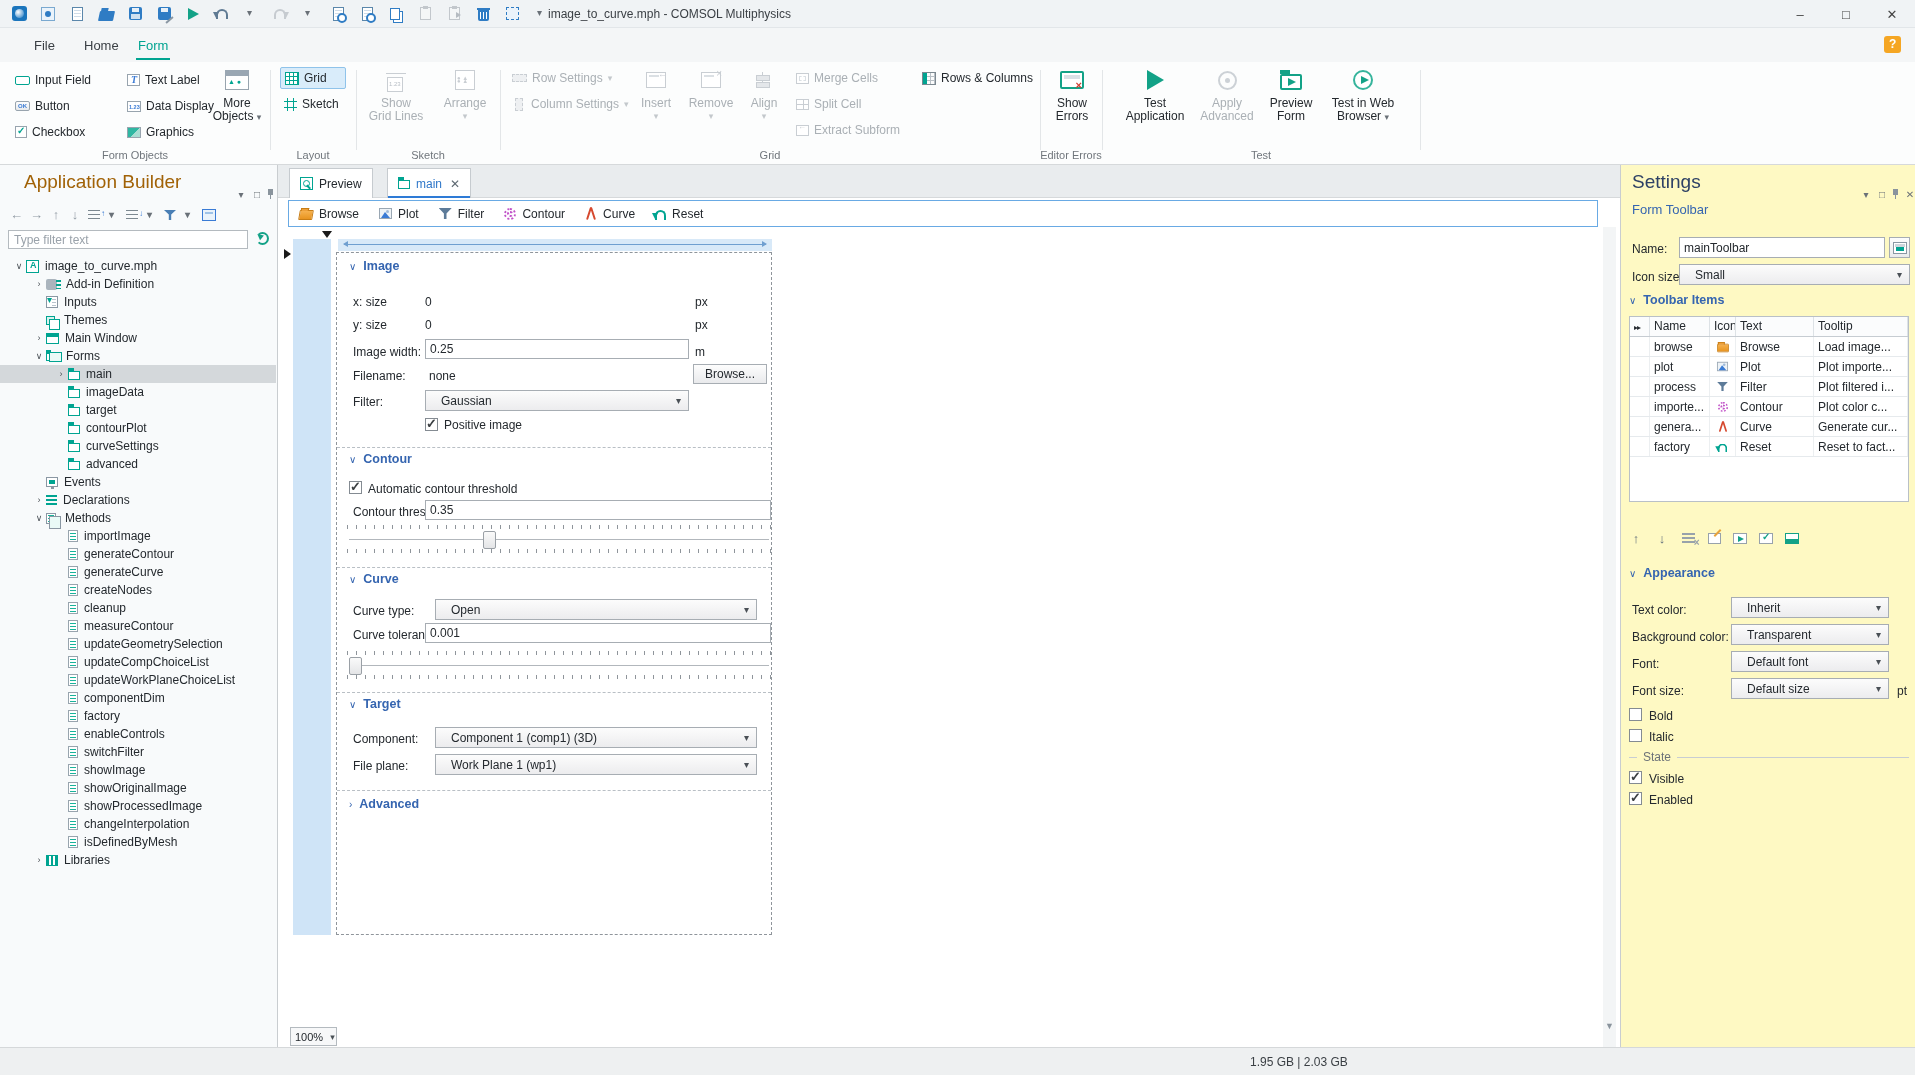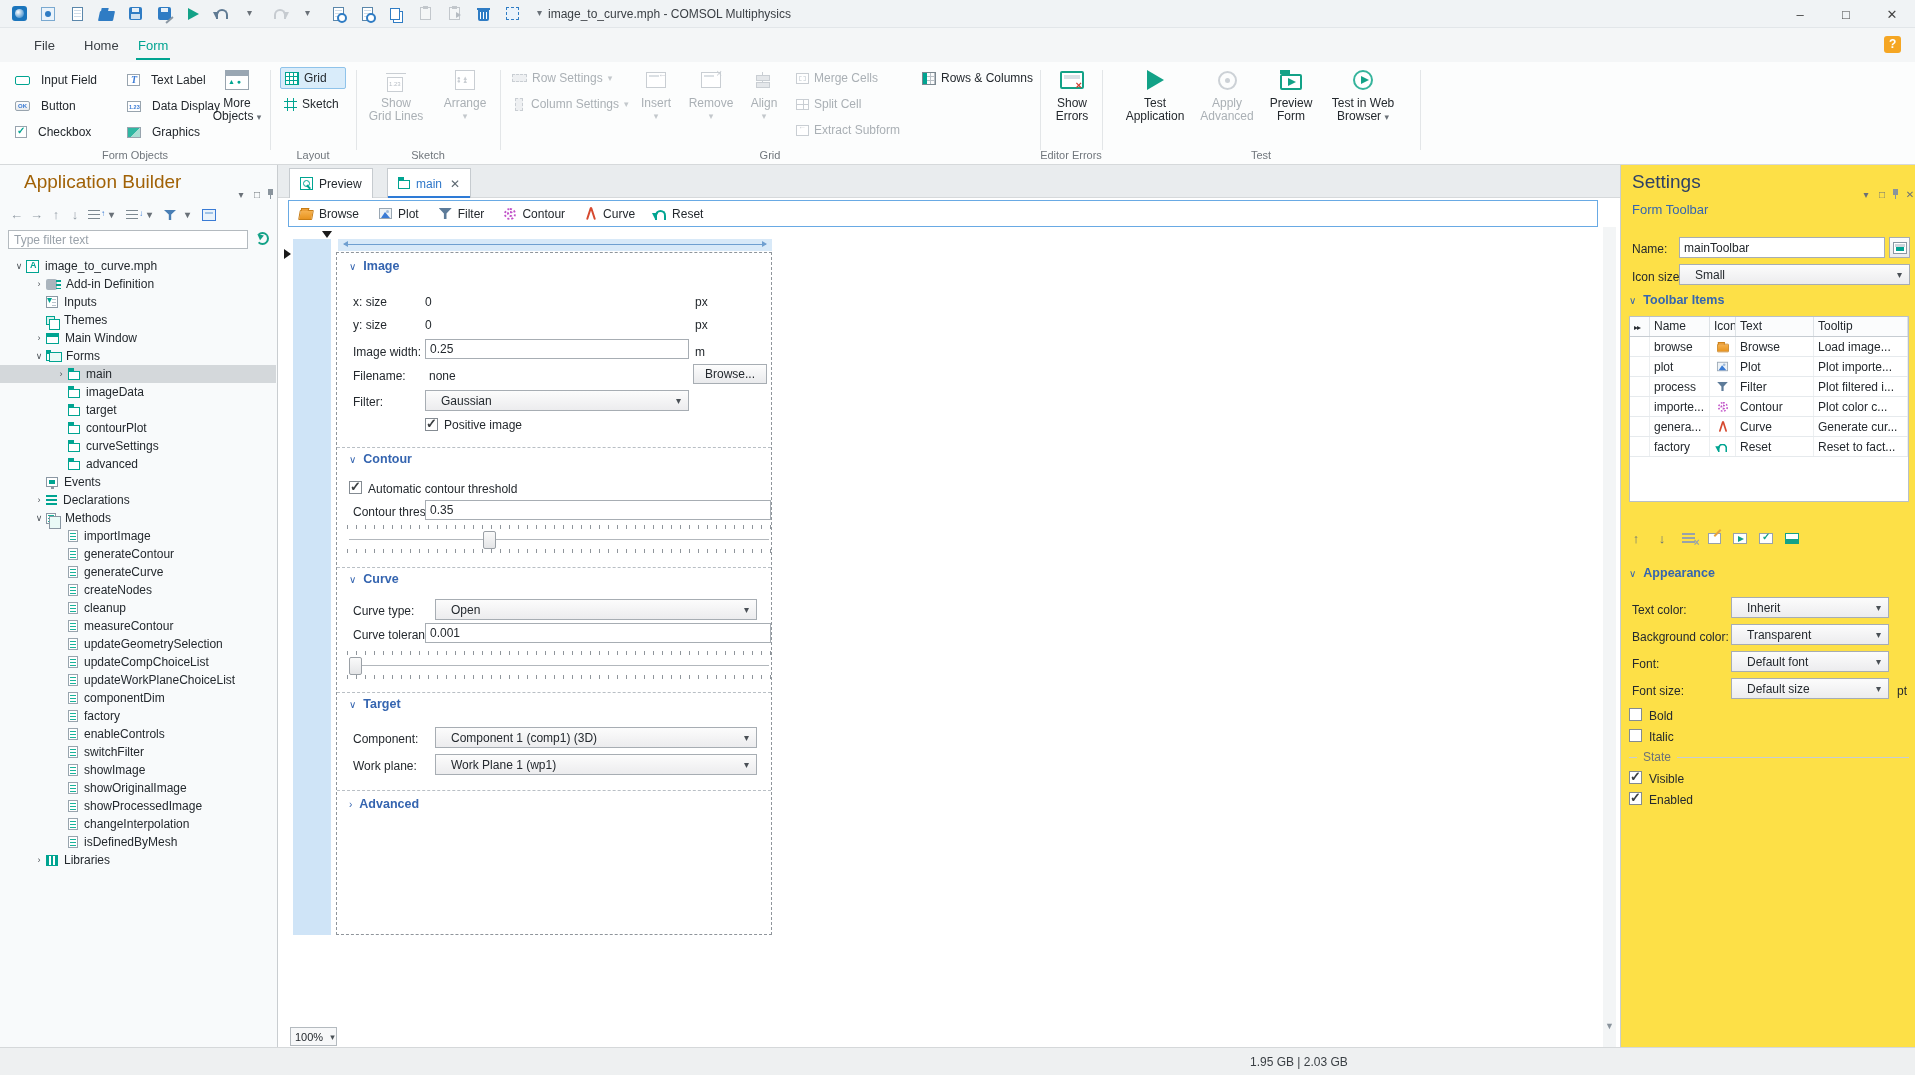--- a/index.html
+++ b/index.html
@@ -61,21 +61,21 @@
 .gsep{position:absolute;top:8px;height:80px;width:1px;background:#e3e6e8}
 .glabel{position:absolute;bottom:3px;font-size:11px;color:#70767c;text-align:center}
 .rb-small{position:absolute;display:flex;align-items:center;gap:5px;height:22px;padding:0 4px;font-size:12px;white-space:nowrap}
 .rb-small .cdown{font-size:9px;color:#6a7178}
 .rb-small.dis,.rb-big.dis{color:#aab0b5}
 .rb-small.hilite{background:#d9ecfa;border:1px solid #8fc3ea;border-radius:2px}
 .rb-big{position:absolute;top:4px;display:flex;flex-direction:column;align-items:center;font-size:12px;text-align:center;line-height:13px}
 .rb-big .iconbox{height:28px;display:flex;align-items:center}
 .rb-big .l1{margin-top:3px}
 #fo-grid{position:absolute;left:12px;top:5px;display:grid;grid-template-rows:repeat(3,26px);grid-auto-flow:column;align-items:center}
-#fo-grid>div{display:flex;align-items:center;gap:11px;width:112px;height:22px;padding:0 3px}
+#fo-grid>div{display:flex;align-items:center;gap:5px;width:112px;height:22px;padding:0 3px}
 
 .input-field-icon{width:15px;height:9px;border:1px solid #00a491;border-radius:2px;background:#fff}
 .text-label-icon{width:13px;height:12px;border:1px solid #98a4ae;background:#fff}
 .text-label-icon::before{content:"T";position:absolute;left:3px;top:-1px;font:italic bold 10px "Liberation Serif",serif;color:#3a7bd5}
 .button-object-icon{width:15px;height:10px;border:1px solid #98a4ae;border-radius:2px;background:linear-gradient(#fdfdfd,#e8eaec)}
 .button-object-icon::before{content:"OK";position:absolute;left:2px;top:1px;font-size:6px;color:#3a7bd5;font-weight:bold}
 .data-display-icon{width:14px;height:11px;border:1px solid #98a4ae;background:#fff}
 .data-display-icon::before{content:"1.23";position:absolute;left:1px;top:2px;font-size:5.5px;color:#3a7bd5;font-weight:bold}
 .checkbox-object-icon{width:12px;height:12px;border:1px solid #98a4ae;background:#fff}
 .checkbox-object-icon::before{content:"✓";position:absolute;left:1px;top:-2px;font-size:10px;color:#00a491;font-weight:bold}
@@ -226,21 +226,21 @@
 .track{position:absolute;height:1px;background:#b2b7bc}
 .thumb{position:absolute;width:13px;height:18px;background:linear-gradient(#fafafa,#e4e5e7);border:1px solid #9aa0a6;border-radius:2px}
 #zoomctl{position:absolute;left:12px;top:862px;width:47px;height:19px;border:1px solid #b4babf;background:#f7f8f9;display:flex;align-items:center;font-size:11px}
 #zoomctl .zv{padding:0 4px}
 #zoomctl .zsep{width:1px;height:100%;background:#d4d8db}
 #zoomctl .zar{padding:0 3px;font-size:9px;color:#4a5056}
 #escroll{position:absolute;right:4px;top:62px;width:13px;bottom:0;background:#f3f5f6}
 #escroll .sarrow{position:absolute;left:0;right:0;bottom:16px;text-align:center;font-size:9px;color:#8a949d}
 
 
-#settings{position:absolute;left:1620px;top:165px;width:295px;height:882px;background:#fde047;border-left:1px solid #c9cdd0}
+#settings{position:absolute;left:1620px;top:165px;width:295px;height:882px;background:#fef9c3;border-left:1px solid #c9cdd0}
 #settings .panel-title{color:#2e4165}
 .subtitle{position:absolute;left:11px;top:37px;font-size:13px;color:#3565b0}
 .srow-label{position:absolute;font-size:12px;color:#24292e}
 .rename-btn{position:absolute;left:268px;top:72px;width:21px;height:21px;border:1px solid #a7adb3;background:linear-gradient(#fdfdfd,#e9eaec);display:flex;align-items:center;justify-content:center}
 .rename-icon{width:14px;height:12px;border:1px solid #8a97a3;background:#fff}
 .rename-icon::before{content:"";position:absolute;left:1px;top:1px;right:1px;height:3px;background:#cfd6dc}
 .rename-icon::after{content:"";position:absolute;left:2px;bottom:2px;width:8px;height:4px;background:#00a491}
 .tbl{position:absolute;left:8px;top:151px;width:280px;height:186px;border:1px solid #b9c0c7;background:#fff;display:flex;flex-direction:column;font-size:12px}
 .tbl-head{display:flex;height:20px;background:#fbfcfd;border-bottom:1px solid #c6ccd2;color:#24292e}
 .tbl-head>div{padding:2px 4px;border-right:1px solid #dde2e6;overflow:hidden;white-space:nowrap}
@@ -911,21 +911,21 @@
     <div class="rowdiv" style="top:439px"></div>
 
     <div class="sechdr" style="left:12px;top:444px">
       <span class="chev">∨</span>
         <span>Target</span>
     </div>
     <div class="flabel" style="left:16px;top:479px">Component:</div>
     <div class="dd" style="left:98px;top:474px;width:322px;height:21px">
         <span>Component 1 (comp1) (3D)</span>
       </div>
-    <div class="flabel" style="left:16px;top:506px">Work plane:</div>
+    <div class="flabel" style="left:16px;top:506px">File plane:</div>
     <div class="dd" style="left:98px;top:501px;width:322px;height:21px">
         <span>Work Plane 1 (wp1)</span>
       </div>
     <div class="rowdiv" style="top:537px"></div>
 
     <div class="sechdr" style="left:12px;top:544px">
       <span class="chev">›</span>
         <span>Advanced</span>
     </div>
   </div>

